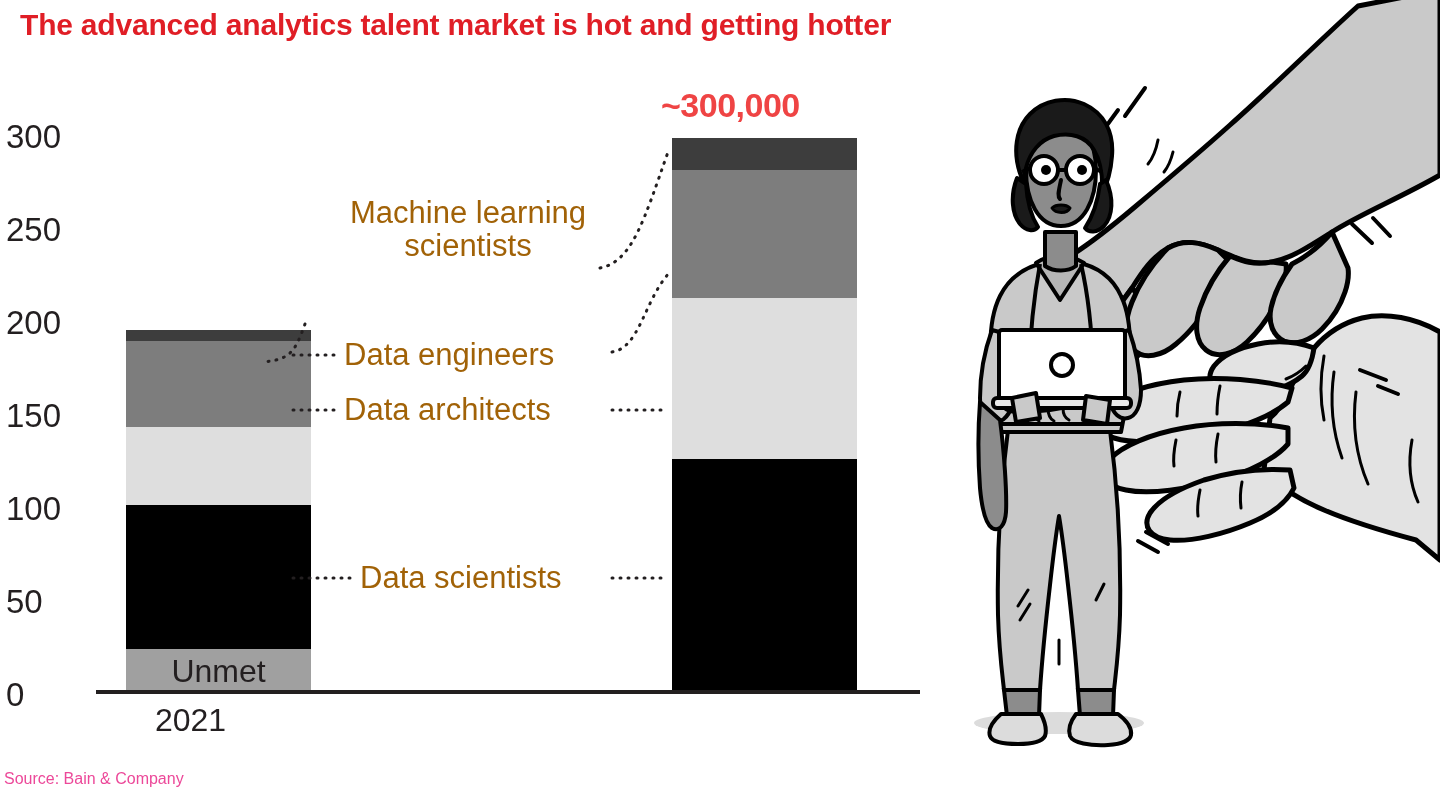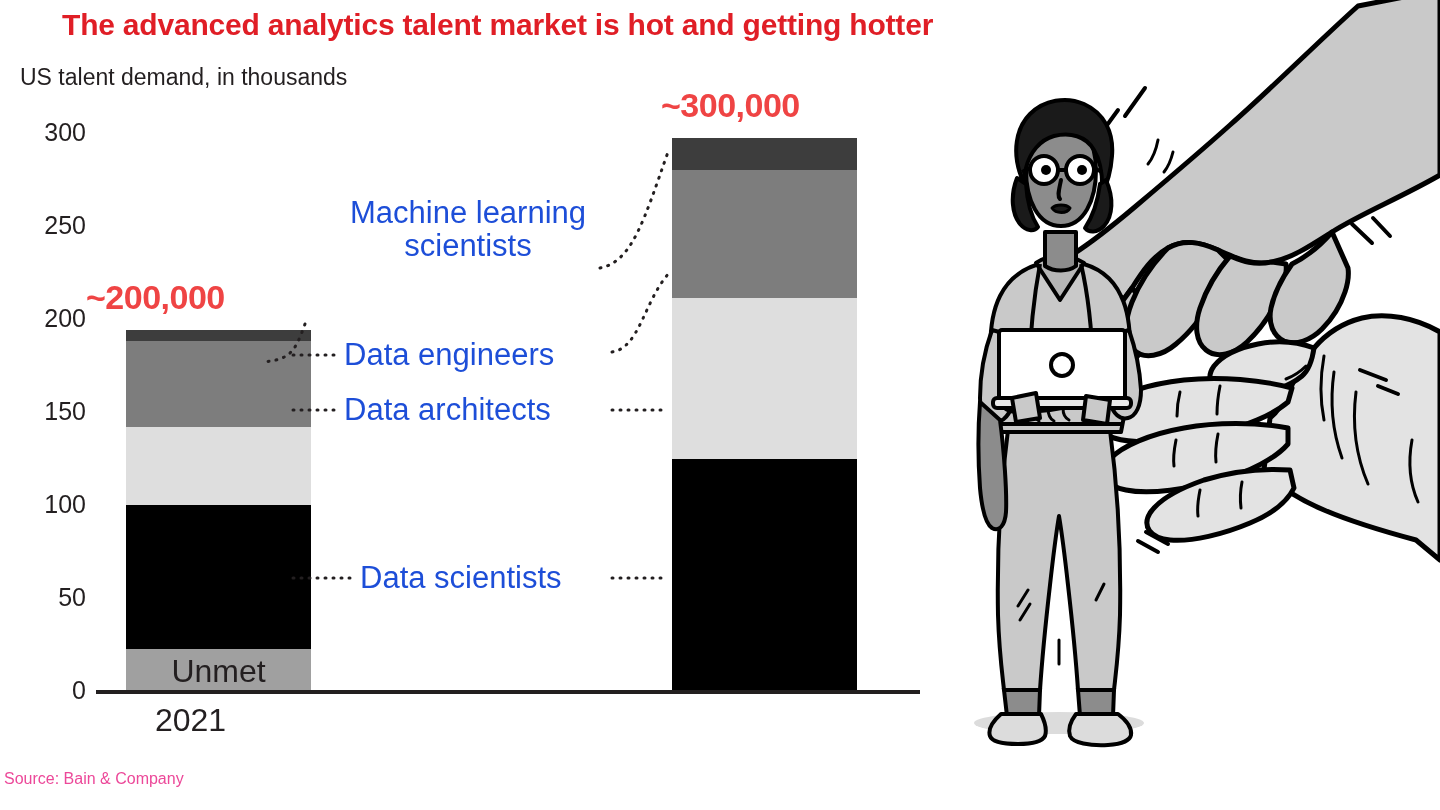--- a/index.html
+++ b/index.html
@@ -26,21 +26,20 @@
   
   .chart-title {
     position: absolute;
     left: 20px;
     top: 8px;
     font-size: 30px;
     font-weight: bold;
     color: #e01e26;
     letter-spacing: -0.2px;
     white-space: nowrap;
-    margin-left: 42px;
   }
   .chart-subtitle {
     position: absolute;
     left: 20px;
     top: 64px;
     font-size: 23px;
     font-weight: normal;
     color: #231f20;
     white-space: nowrap;
   }
@@ -59,22 +58,22 @@
     left: 0;
     top: 0;
     width: 920px;
     height: 760px;
   }
 
   .y-tick {
     position: absolute;
     right: 0;
     width: 80px;
-    text-align: right;
-    font-size: 25px;
+    text-align: left;
+    font-size: 33px;
     line-height: 1;
     color: #231f20;
   }
   #y-axis {
     position: absolute;
     left: 0px;
     top: 0;
     width: 86px;
     height: 760px;
   }
@@ -120,21 +119,21 @@
     font-size: 32px;
     color: #231f20;
     text-align: center;
     white-space: nowrap;
   }
 
   .callout {
     position: absolute;
     font-size: 31px;
     line-height: 1.08;
-    color: #1d4ed8;
+    color: #a16207;
     white-space: nowrap;
   }
   .callout.centered { text-align: center; }
 
   #leaders {
     position: absolute;
     left: 0; top: 0;
     width: 920px; height: 760px;
     pointer-events: none;
   }
@@ -147,21 +146,20 @@
     width: 540px;
     height: 770px;
   }
 </style>
 </head>
 <body>
 
 <div id="root">
 
   <div class="chart-title">The advanced analytics talent market is hot and getting hotter</div>
-  <div class="chart-subtitle">US talent demand, in thousands</div>
 
   <div id="plot">
 
     <div id="y-axis">
       <div class="y-tick" style="top:120px">300</div>
       <div class="y-tick" style="top:213px">250</div>
       <div class="y-tick" style="top:306px">200</div>
       <div class="y-tick" style="top:399px">150</div>
       <div class="y-tick" style="top:492px">100</div>
       <div class="y-tick" style="top:585px">50</div>
@@ -171,21 +169,20 @@
     <div class="baseline"></div>
 
     <div class="bar" style="left:98px; top:330px; height:360px;margin-left:28px;">
       <div class="seg" style="top:0px;   height:11px; background:#3d3d3d;"></div>
       <div class="seg" style="top:11px;  height:86px; background:#7d7d7d;"></div>
       <div class="seg" style="top:97px;  height:78px; background:#dedede;"></div>
       <div class="seg" style="top:175px; height:144px; background:#000000;"></div>
       <div class="seg" style="top:319px; height:41px; background:#a0a0a0;"></div>
       <div class="seg-label" style="top:325px;">Unmet</div>
     </div>
-    <div class="bar-total" style="left:86px; top:278px;">~200,000</div>
     <div class="x-tick" style="left:98px; width:185px; top:702px;">2021</div>
 
     <div class="bar" style="left:672px; top:138px; height:552px;">
       <div class="seg" style="top:0px;   height:32px;  background:#3d3d3d;"></div>
       <div class="seg" style="top:32px;  height:128px; background:#7d7d7d;"></div>
       <div class="seg" style="top:160px; height:161px; background:#dedede;"></div>
       <div class="seg" style="top:321px; height:231px; background:#000000;"></div>
     </div>
     <div class="bar-total" style="left:661px; top:86px;">~300,000</div>
 

